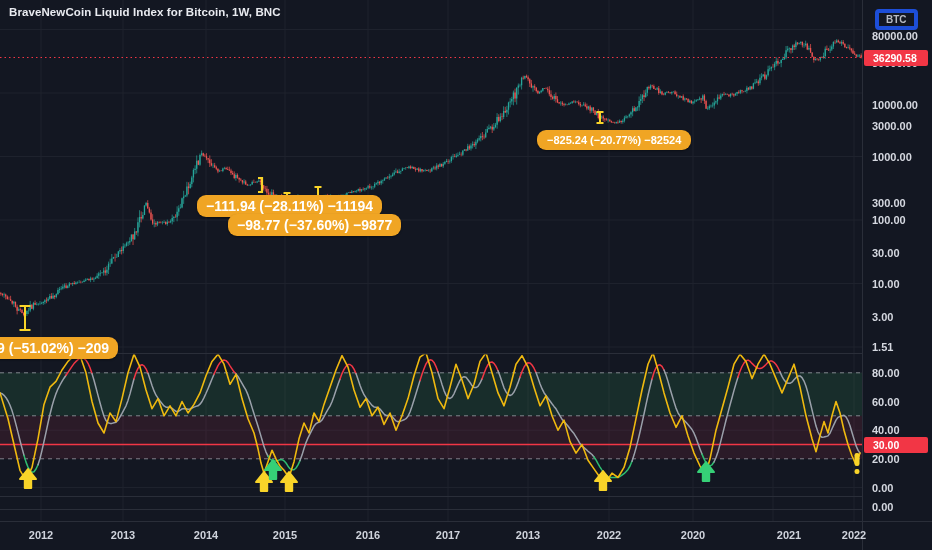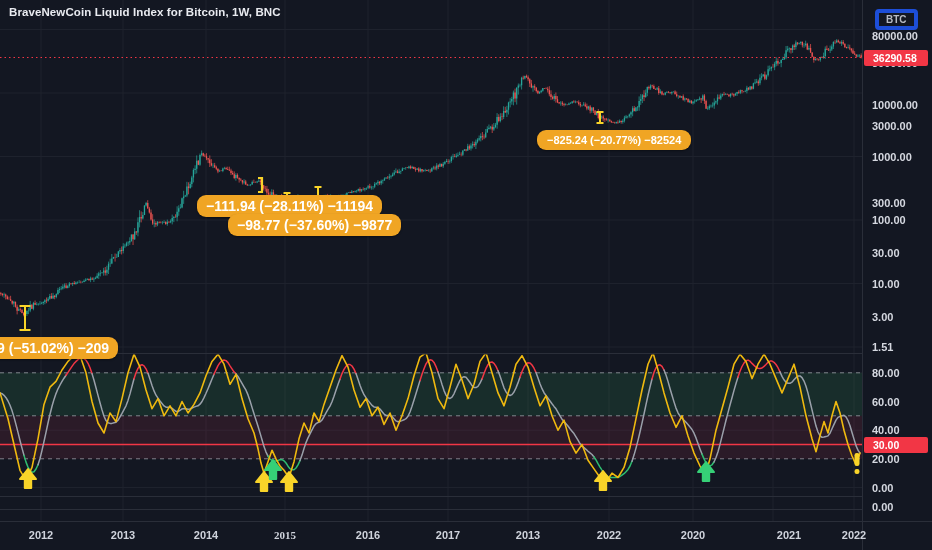--- a/index.html
+++ b/index.html
@@ -164,21 +164,21 @@
       <div class="ax" style="top: 401.5px;">60.00</div>
       <div class="ax" style="top: 430.2px;">40.00</div>
       <div class="ax" style="top: 458.8px;">20.00</div>
       <div class="ax" style="top: 487.5px;">0.00</div>
       <div class="ax" style="top: 507px;">0.00</div>
     </div>
   <div id="time-axis">
       <div class="tx" style="left: 41px;">2012</div>
       <div class="tx" style="left: 123px;">2013</div>
       <div class="tx" style="left: 206px;">2014</div>
-      <div class="tx" style="left: 285px; font-family: Liberation Serif, serif;">2015</div>
+      <div class="tx" style="left: 285px;">2015</div>
       <div class="tx" style="left: 368px;">2016</div>
       <div class="tx" style="left: 448px;">2017</div>
       <div class="tx" style="left: 528px;">2013</div>
       <div class="tx" style="left: 609px;">2022</div>
       <div class="tx" style="left: 693px;">2020</div>
       <div class="tx" style="left: 773px; margin-left: 16px;">2021</div>
       <div class="tx" style="left: 854px;">2022</div>
     </div>
   <div id="overlays">
       <div class="co" style="left: -12px; top: 337px;">9 (−51.02%) −209</div>

